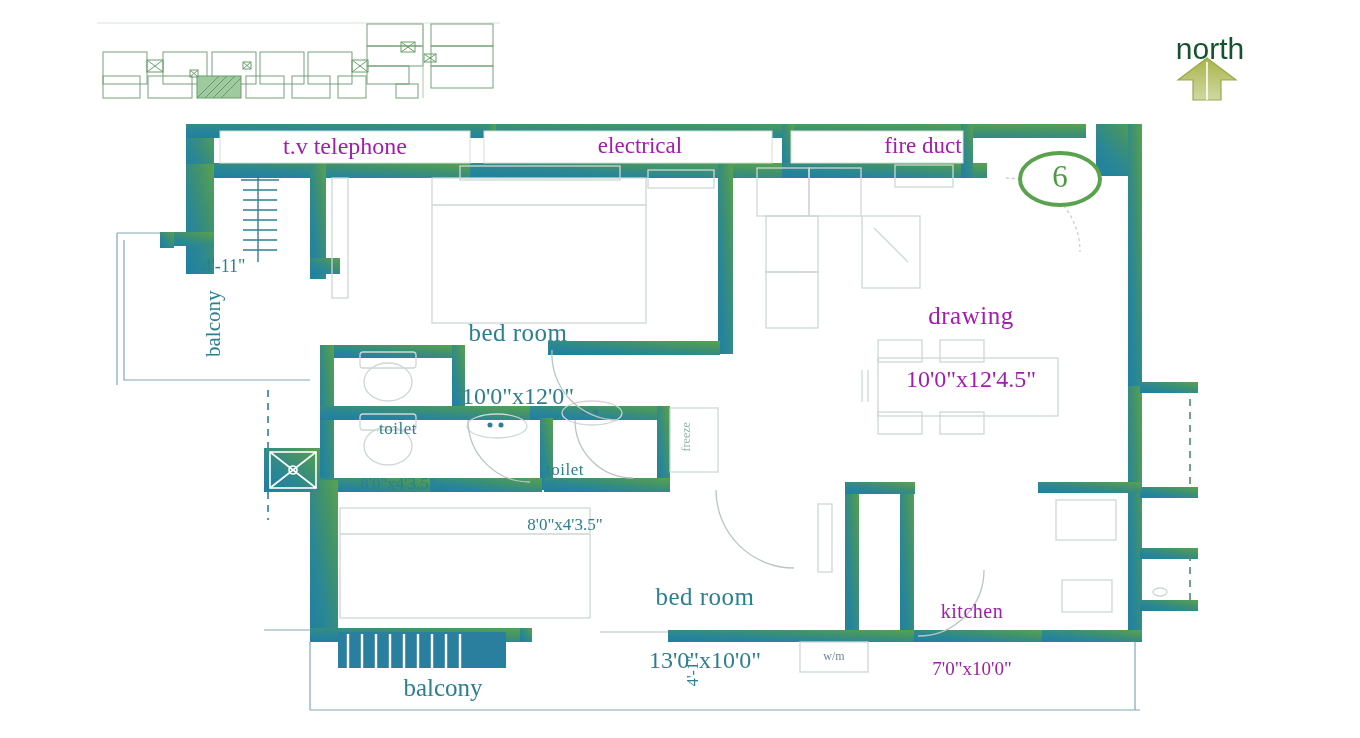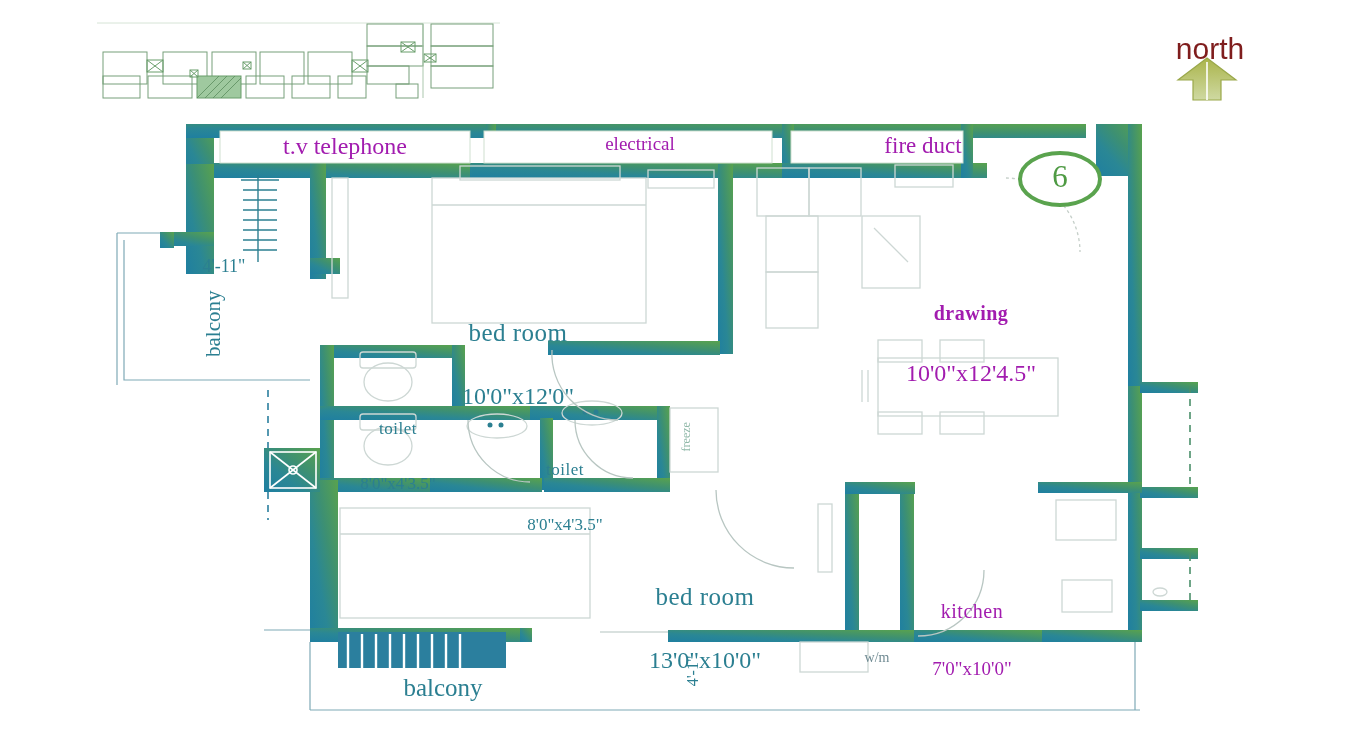--- a/index.html
+++ b/index.html
@@ -316,30 +316,30 @@
     </g>
 
     <g>
       <path d="M1207,58 L1236,80 L1221,80 L1221,100 L1193,100 L1193,80 L1178,80 Z" fill="url(#northGrad)" stroke="#9aa84a" stroke-width="1.2"></path>
       <line x1="1207" y1="62" x2="1207" y2="100" stroke="#ffffff" stroke-width="1.6"></line>
     </g>
 
   </svg>
 
   <div class="lbl green" style="left:220px; top:133px; width:250px; font-size:24px;">t.v telephone</div>
-  <div class="lbl green" style="left:484px; top:133px; width:312px; font-size:19px;">electrical</div>
+  <div class="lbl green" style="left:484px; top:133px; width:312px; font-size:23px;">electrical</div>
   <div class="lbl green" style="left:791px; top:133px; width:172px; font-size:23px;padding-left:46px;">fire duct</div>
 
   <div class="lbl" style="left:418px; top:283px; width:200px;">
     <div class="room-name teal" style="font-size:25px;">bed room</div>
     <div class="room-dim teal" style="font-size:24px;">10'0"x12'0"</div>
   </div>
 
   <div class="lbl" style="left:866px; top:266px; width:210px;">
-    <div class="room-name green" style="font-size:20px;font-weight:bold;">drawing</div>
+    <div class="room-name green" style="font-size:25px;">drawing</div>
     <div class="room-dim green" style="font-size:24px;">10'0"x12'4.5"</div>
   </div>
 
   <div class="lbl" style="left:320px; top:383px; width:156px;">
     <div class="room-name teal" style="font-size:17px;">toilet</div>
     <div class="room-dim teal" style="font-size:17px;">8'0"x4'3.5"</div>
   </div>
 
   <div class="lbl" style="left:487px; top:424px; width:156px;">
     <div class="room-name teal" style="font-size:17px;">toilet</div>
@@ -357,19 +357,19 @@
     <div class="room-dim green" style="font-size:19px;">7'0"x10'0"</div>
   </div>
 
   <div class="lbl teal rot90" style="left:168px; top:312px; width:92px; font-size:21px;">balcony</div>
   <div class="lbl teal" style="left:363px; top:674px; width:160px; font-size:25px;">balcony</div>
 
   <div class="lbl teal" style="left:178px; top:256px; width:92px; font-size:18px;">4'-11"</div>
   <div class="lbl teal rot90" style="left:668px; top:662px; width:50px; font-size:16px;">4'-1"</div>
 
   <div class="lbl tinytxt rot90" style="left:662px; top:430px; width:50px; font-size:12px; color:#8fb8a8;">freeze</div>
-  <div class="lbl tinytxt" style="left:800px; top:650px; width:68px; font-size:14px; color:#6f8a92;margin-left:43px;">w/m</div>
+  <div class="lbl tinytxt" style="left:800px; top:650px; width:68px; font-size:12px; color:#6f8a92;">w/m</div>
 
   <div class="lbl" style="left:1030px; top:160px; width:60px; font-size:31px; color:#4e9a43;">6</div>
 
-  <div class="lbl" style="left:1155px; top:32px; width:110px; font-size:30px; color:#7f1d1d; font-family:'Liberation Sans', sans-serif;">north</div>
+  <div class="lbl" style="left:1155px; top:32px; width:110px; font-size:30px; color:#14532d; font-family:'Liberation Sans', sans-serif;">north</div>
 
 </div>
 
 </body></html>

